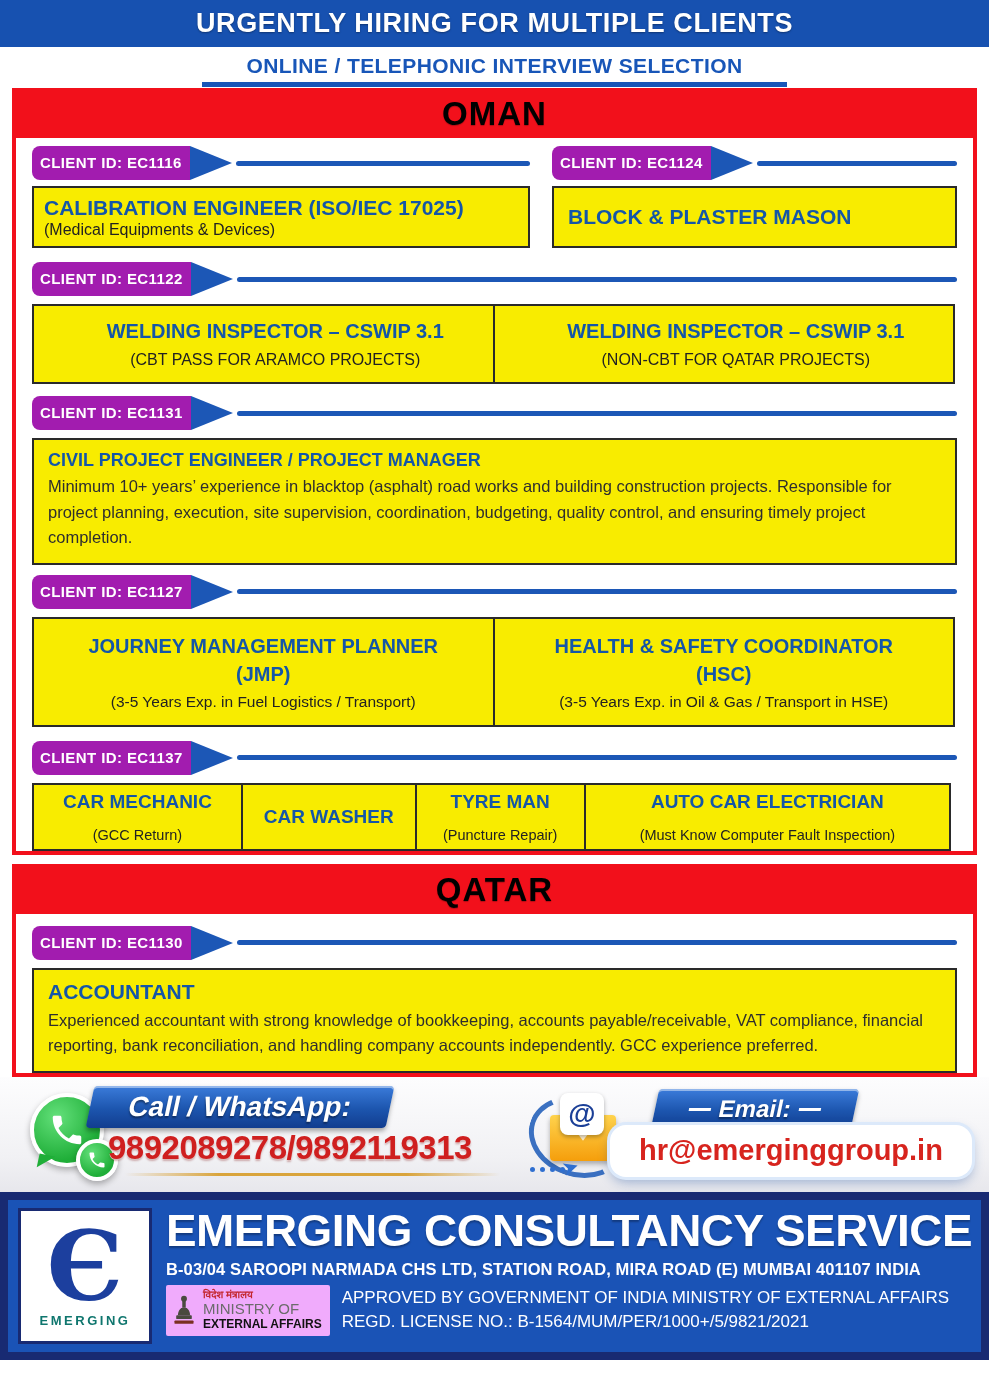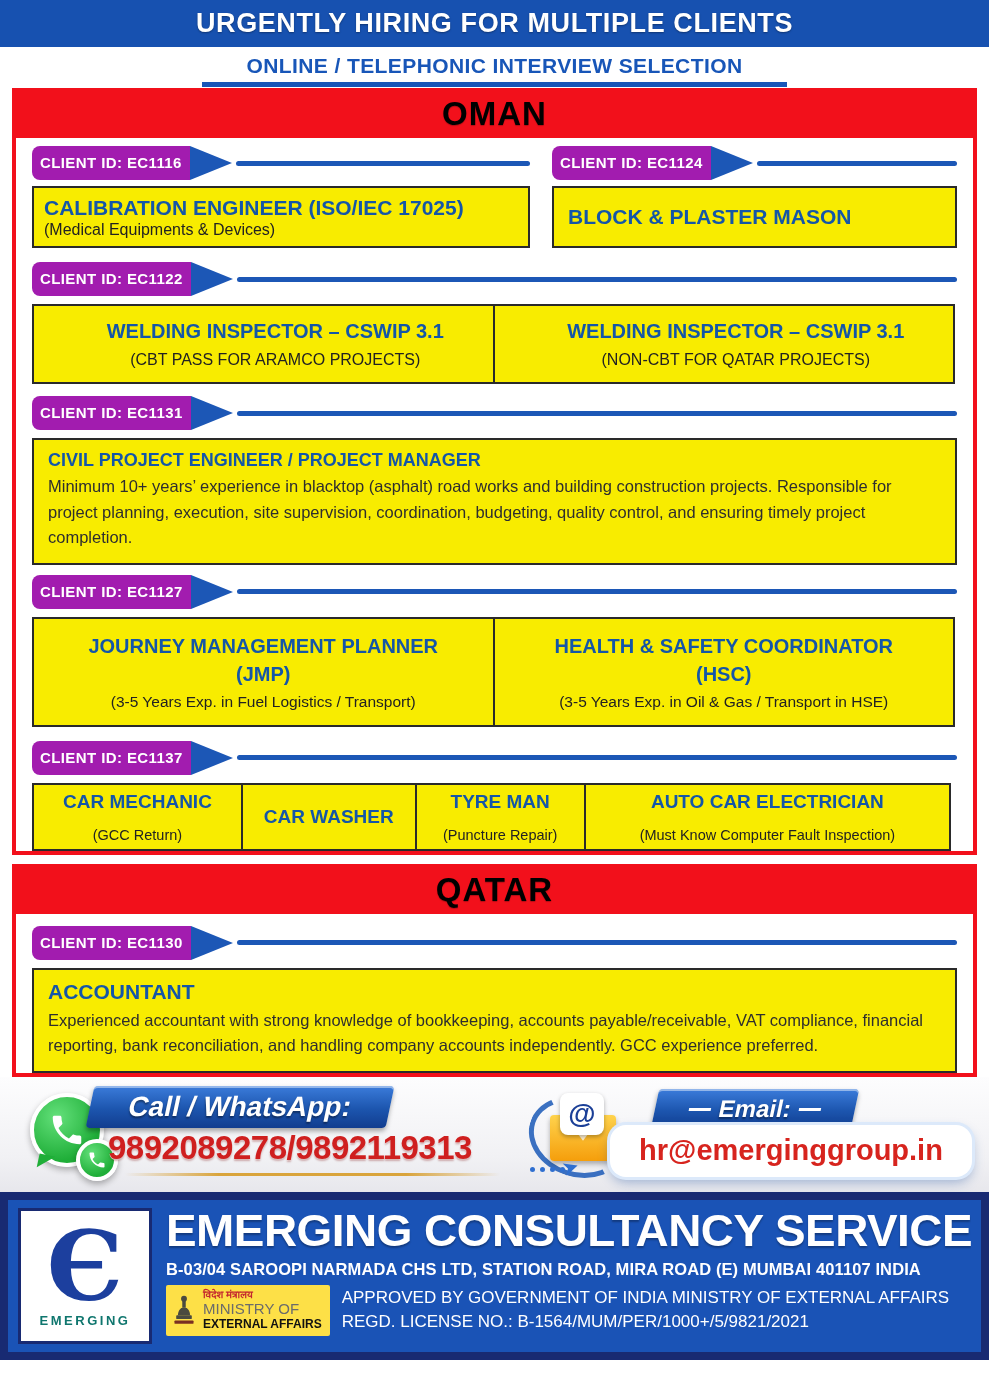--- a/index.html
+++ b/index.html
@@ -102,21 +102,21 @@
 
   
   .footer { height:168px; background:#1a53b6; border:8px solid #182a72; display:flex; gap:14px; padding:8px 10px; }
   .logo-box { width:134px; background:#fff; border:3px solid #182a72; display:flex; flex-direction:column; align-items:center; justify-content:center; flex:0 0 auto; }
   .logo-letter { font-family:"DejaVu Serif", serif; font-weight:700; font-size:96px; line-height:.92; color:#1c3f9e; }
   .logo-text { color:#0f766e; font-size:13px; font-weight:700; letter-spacing:2.5px; margin-top:2px; }
   .footer-right { flex:1; color:#fff; overflow:hidden; }
   .company { font-size:45px; font-weight:700; line-height:1.02; letter-spacing:-.5px; white-space:nowrap; transform:scaleX(1.02); transform-origin:left center; text-shadow:0 2px 2px rgba(0,0,0,.3); }
   .f-line { font-size:16.5px; font-weight:700; margin-top:6px; letter-spacing:.1px; white-space:nowrap; }
   .f-bottom { display:flex; align-items:center; gap:12px; margin-top:6px; }
-  .ministry-box { background:#fde047; border-radius:2px; padding:4px 8px 4px 5px; display:flex; align-items:center; gap:6px; flex:0 0 auto; }
+  .ministry-box { background:#f0abfc; border-radius:2px; padding:4px 8px 4px 5px; display:flex; align-items:center; gap:6px; flex:0 0 auto; }
   .ministry-text .hin { color:#c4272f; font-size:10px; font-weight:700; line-height:1.15; }
   .ministry-text .l1 { color:#6b6b6b; font-size:15px; line-height:1.15; }
   .ministry-text .l2 { color:#111; font-size:12px; font-weight:700; line-height:1.2; }
   .approved { font-weight:400; font-size:17px; line-height:1.4; white-space:nowrap; }
 </style>
 </head>
 <body>
 
 <div class="page">
 

